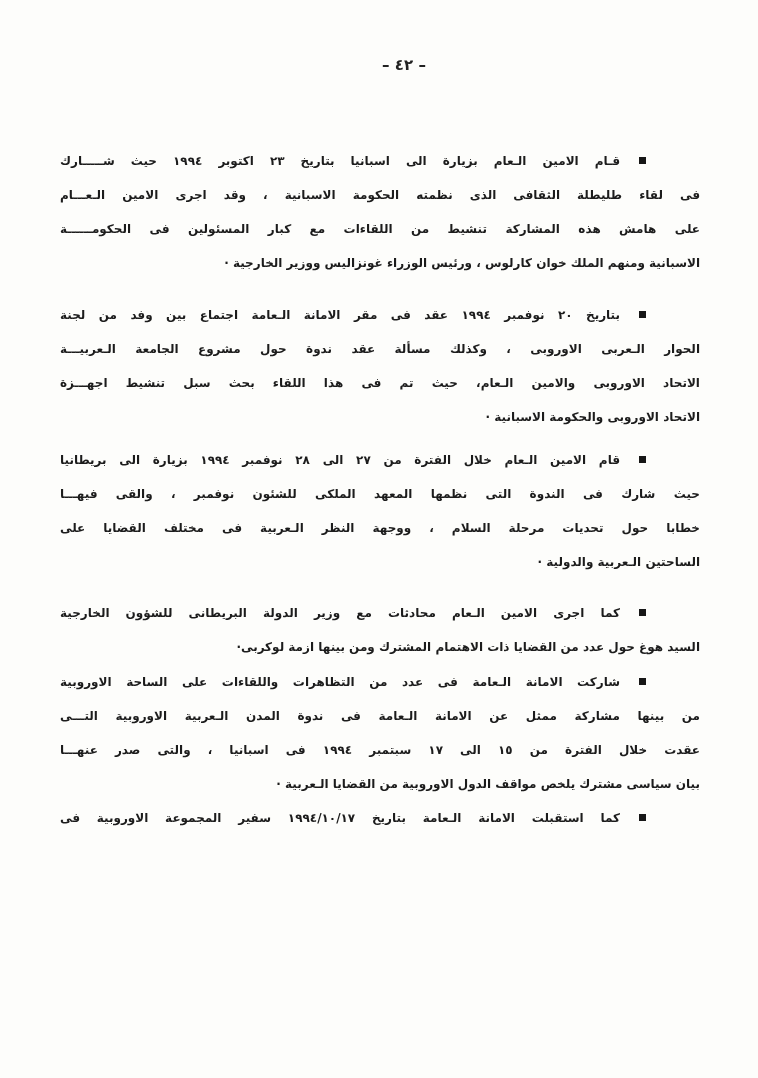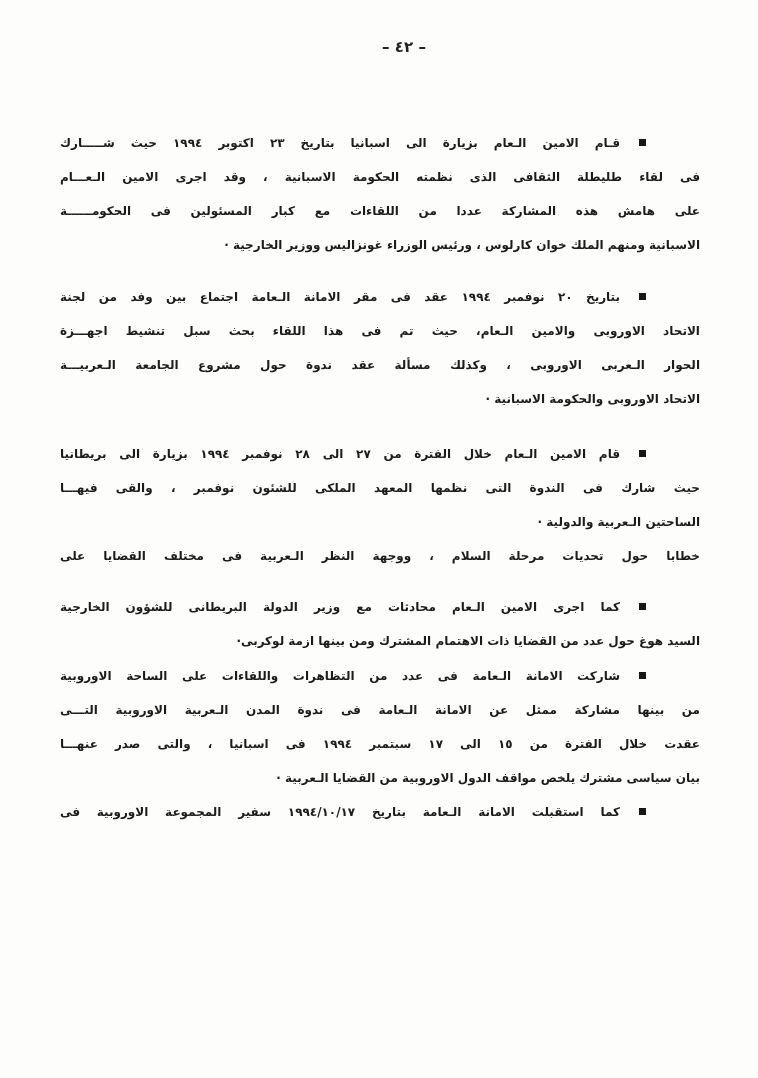--- a/index.html
+++ b/index.html
@@ -12,21 +12,21 @@
     height: 1078px;
     overflow: hidden;
     direction: rtl;
     font-family: "DejaVu Sans", sans-serif;
     color: #1c1c1c;
   }
   .page {
     box-sizing: border-box;
     width: 758px;
     height: 1078px;
-    padding: 36px 58px 0 60px;
+    padding: 54px 58px 0 60px;
     background: #fdfdfb;
   }
   .page-number {
     direction: rtl;
     text-align: center;
     transform: translateX(24px);
     font-size: 15px;
     font-weight: 700;
     line-height: 22px;
     letter-spacing: 2px;
@@ -53,55 +53,55 @@
     text-align-last: justify;
     white-space: normal;
   }
   .line.first {
     text-indent: 80px;
   }
   .line.para-end {
     text-align-last: start;
   }
   .p1 { margin-bottom: 18px; }
-  .p2 { margin-bottom: 21px; }
+  .p2 { margin-bottom: 9px; }
   .p3 { margin-bottom: 17px; }
   .p4 { margin-bottom: 1px; }
   .p5 { }
   .p6 { margin-bottom: 0; }
 </style>
 </head>
 <body>
 
 <div class="page">
 
   <div class="page-number">– ٤٢ –</div>
 
   <section class="para p1">
     <span class="bullet"></span>
     <div class="line first">قـام الامين الـعام بزيارة الى اسبانيا بتاريخ ٢٣ اكتوبر ١٩٩٤ حيث شـــــارك</div>
     <div class="line">فى لقاء طليطلة الثقافى الذى نظمته الحكومة الاسبانية ، وقد اجرى الامين الـعـــام</div>
-    <div class="line">على هامش هذه المشاركة عددا من اللقاءات مع كبار المسئولين فى الحكومــــــة</div>
+    <div class="line">على هامش هذه المشاركة تنشيط من اللقاءات مع كبار المسئولين فى الحكومــــــة</div>
     <div class="line para-end">الاسبانية ومنهم الملك خوان كارلوس ، ورئيس الوزراء غونزاليس ووزير الخارجية ·</div>
   </section>
 
   <section class="para p2">
     <span class="bullet"></span>
     <div class="line first">بتاريخ ٢٠ نوفمبر ١٩٩٤ عقد فى مقر الامانة الـعامة اجتماع بين وفد من لجنة</div>
+    <div class="line">الحوار الـعربى الاوروبى ، وكذلك مسألة عقد ندوة حول مشروع الجامعة الـعربيـــة</div>
     <div class="line">الاتحاد الاوروبى والامين الـعام، حيث تم فى هذا اللقاء بحث سبل تنشيط اجهـــزة</div>
-    <div class="line">الحوار الـعربى الاوروبى ، وكذلك مسألة عقد ندوة حول مشروع الجامعة الـعربيـــة</div>
     <div class="line para-end">الاتحاد الاوروبى والحكومة الاسبانية ·</div>
   </section>
 
   <section class="para p3">
     <span class="bullet"></span>
     <div class="line first">قام الامين الـعام خلال الفترة من ٢٧ الى ٢٨ نوفمبر ١٩٩٤ بزيارة الى بريطانيا</div>
     <div class="line">حيث شارك فى الندوة التى نظمها المعهد الملكى للشئون نوفمبر ، والقى فيهـــا</div>
+    <div class="line">خطابا حول تحديات مرحلة السلام ، ووجهة النظر الـعربية فى مختلف القضايا على</div>
     <div class="line para-end">الساحتين الـعربية والدولية ·</div>
-    <div class="line">خطابا حول تحديات مرحلة السلام ، ووجهة النظر الـعربية فى مختلف القضايا على</div>
   </section>
 
   <section class="para p4">
     <span class="bullet"></span>
     <div class="line first">كما اجرى الامين الـعام محادثات مع وزير الدولة البريطانى للشؤون الخارجية</div>
     <div class="line para-end">السيد هوغ حول عدد من القضايا ذات الاهتمام المشترك ومن بينها ازمة لوكربى·</div>
   </section>
 
   <section class="para p5">
     <span class="bullet"></span>

